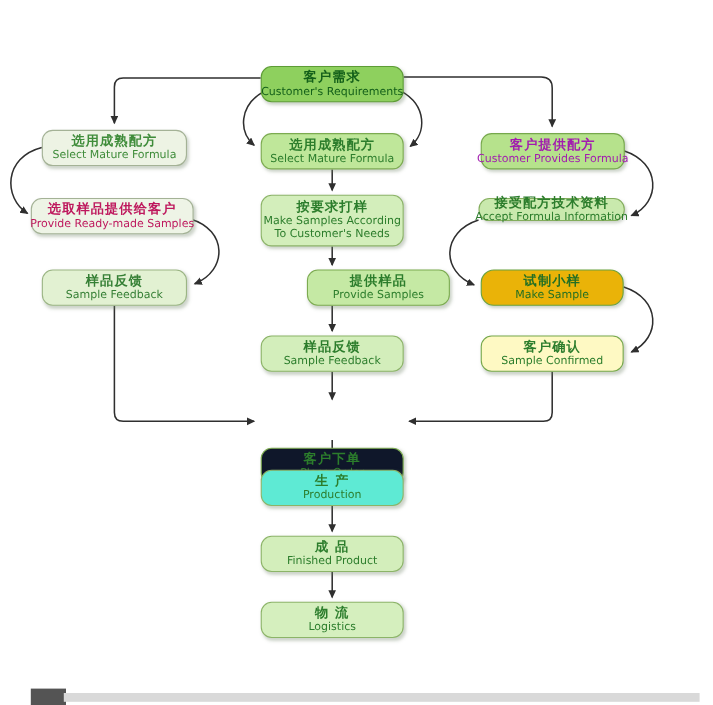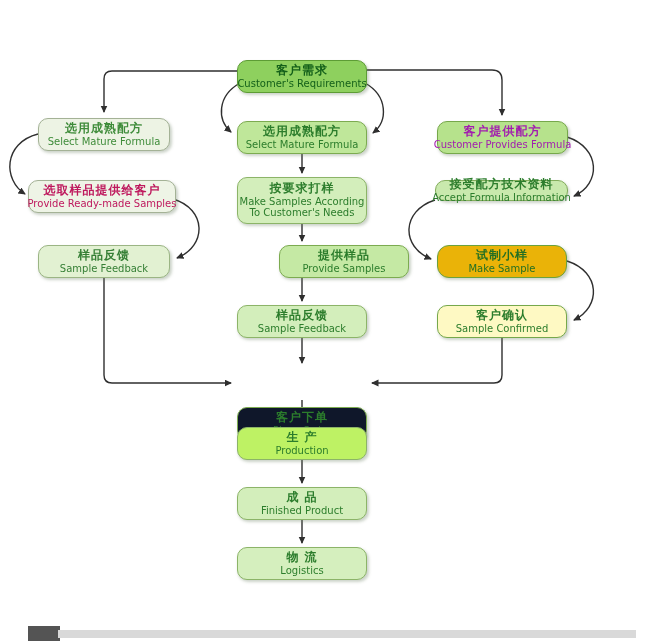--- a/index.html
+++ b/index.html
@@ -133,21 +133,21 @@
       <span class="en">Sample Feedback</span>
     </div>
     <div class="node" style="left: 437px; top: 305px; width: 130px; height: 33px; background: #fef9c3; border-color: rgb(118, 168, 75); color: rgb(44, 125, 44);">
       <span class="zh">客户确认</span>
       <span class="en">Sample Confirmed</span>
     </div>
     <div class="node" style="left: 237px; top: 367px; width: 130px; height: 33px; background: #0f172a; border-color: rgb(124, 171, 80); color: rgb(44, 125, 44); margin-top: 40px;">
       <span class="zh">客户下单</span>
       <span class="en">Place Order</span>
     </div>
-    <div class="node" style="left: 237px; top: 427px; width: 130px; height: 33px; background: #bef264; border-color: rgb(140, 180, 104); color: rgb(44, 125, 44);">
+    <div class="node" style="left: 237px; top: 427px; width: 130px; height: 33px; background: #5eead4; border-color: rgb(140, 180, 104); color: rgb(44, 125, 44);">
       <span class="zh">生 产</span>
       <span class="en">Production</span>
     </div>
     <div class="node" style="left: 237px; top: 487px; width: 130px; height: 33px; background: rgb(211, 238, 187); border-color: rgb(140, 180, 104); color: rgb(44, 125, 44);">
       <span class="zh">成 品</span>
       <span class="en">Finished Product</span>
     </div>
     <div class="node" style="left: 237px; top: 547px; width: 130px; height: 33px; background: rgb(213, 239, 190); border-color: rgb(140, 180, 104); color: rgb(44, 125, 44);">
       <span class="zh">物 流</span>
       <span class="en">Logistics</span>

